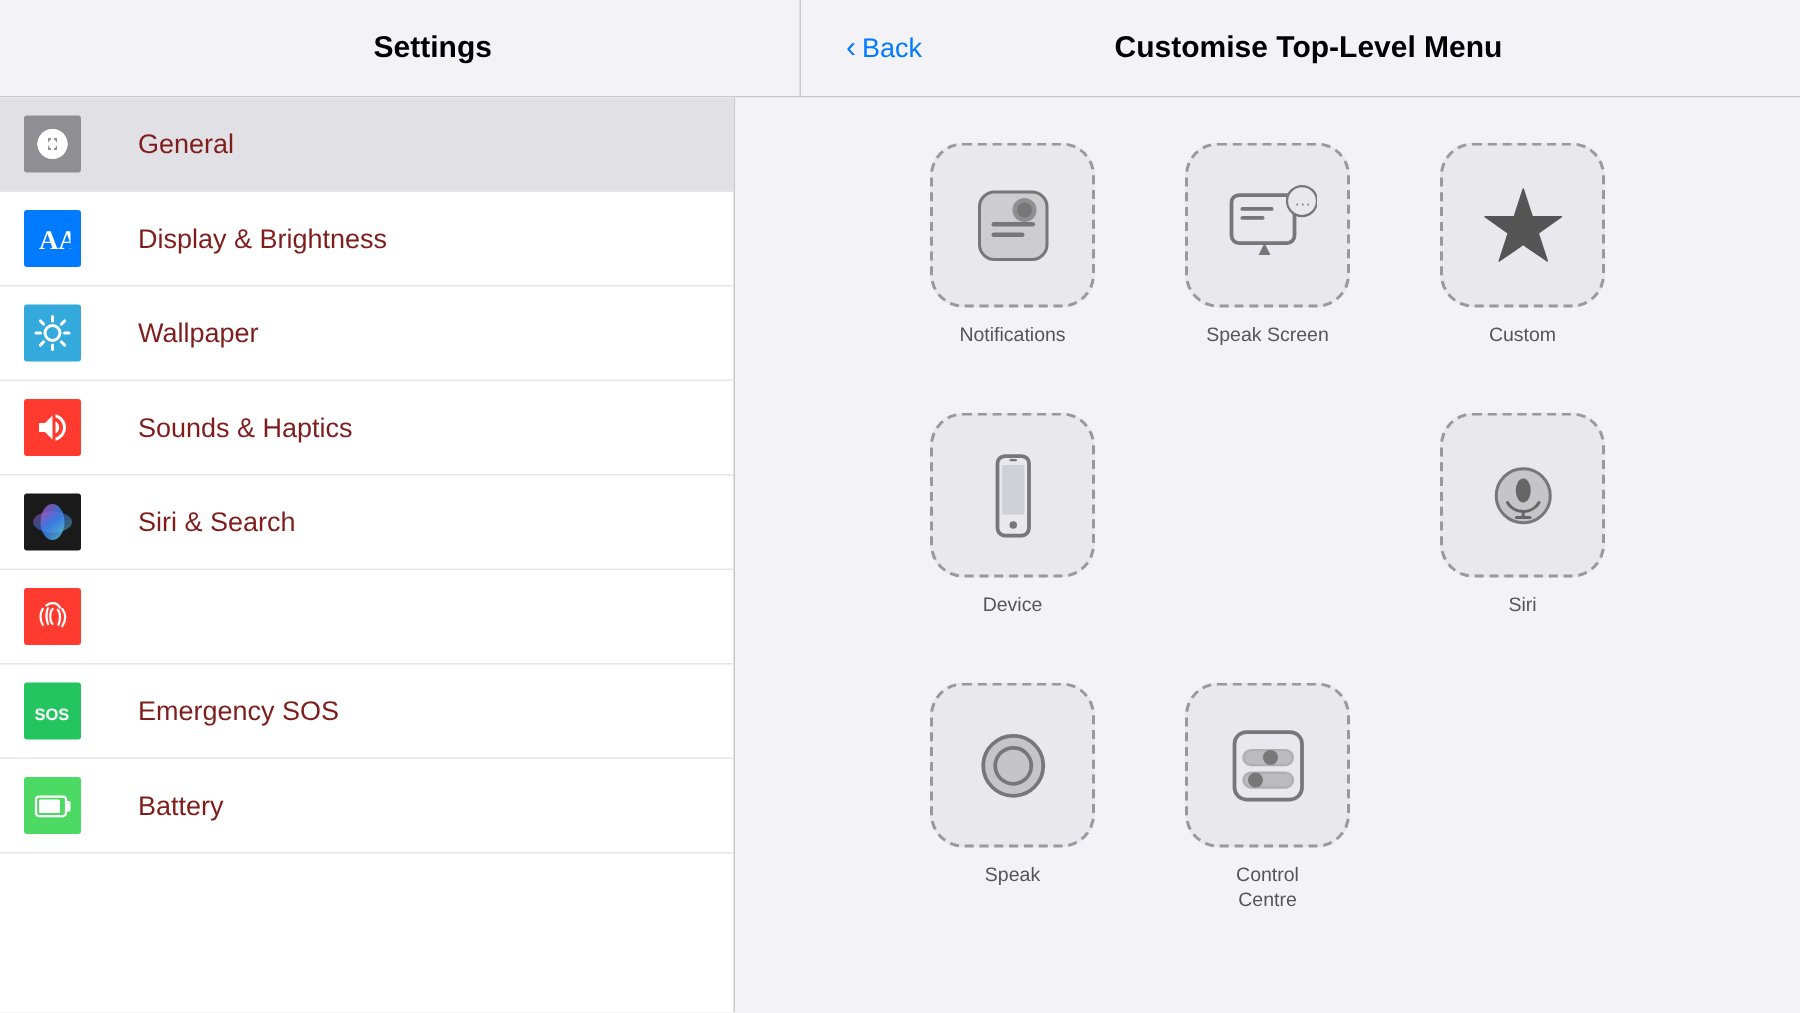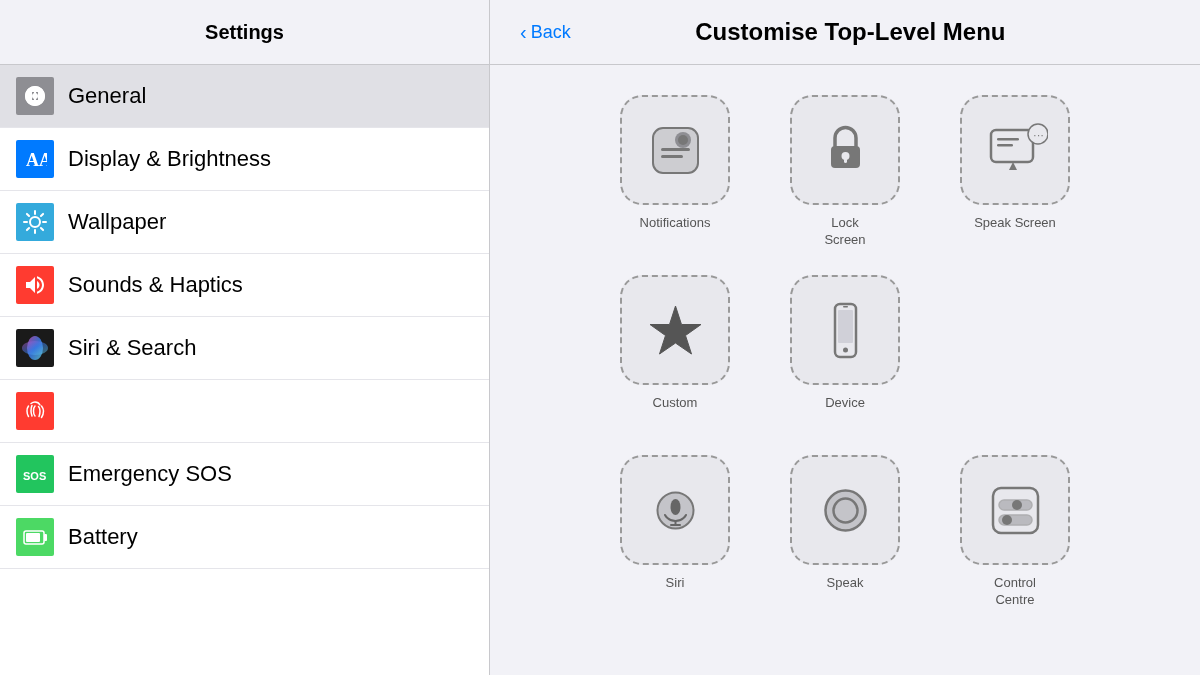--- a/index.html
+++ b/index.html
@@ -20,20 +20,21 @@
       background: #f2f2f7;
       border-bottom: 1px solid #c8c8cc;
     }
 
     .top-bar-left {
       width: 490px;
       display: flex;
       align-items: center;
       justify-content: center;
       border-right: 1px solid #c8c8cc;
+      margin-left: 44px;
     }
 
     .top-bar-left-title {
       font-size: 20px;
       font-weight: 700;
       color: #000;
     }
 
     .top-bar-right {
       flex: 1;
@@ -51,21 +52,21 @@
       cursor: pointer;
       margin-right: 40px;
     }
 
     .back-chevron {
       font-size: 20px;
       color: #007aff;
     }
 
     .top-bar-right-title {
-      font-size: 24px;
+      font-size: 20px;
       font-weight: 700;
       color: #000;
       flex: 1;
       text-align: center;
       padding-right: 80px;
     }
 
     
     .main-content {
       display: flex;
@@ -97,22 +98,23 @@
       width: 38px;
       height: 38px;
       border-radius: 2px;
       display: flex;
       align-items: center;
       justify-content: center;
       flex-shrink: 0;
     }
 
     .sidebar-item-label {
-      font-size: 22px;
-      color: #000000;
+      font-size: 18px;
+      color: #7f1d1d;
+      margin-left: 24px;
     }
 
     
     .right-panel {
       flex: 1;
       background: #f2f2f7;
       padding: 30px 40px;
       display: flex;
       align-items: flex-start;
       justify-content: center;
@@ -281,32 +283,20 @@
             <rect x="10" y="10" width="45" height="45" rx="10" stroke="#777" stroke-width="2" fill="none"></rect>
             <circle cx="40" cy="22" r="8" fill="#8e8e93"></circle>
             <circle cx="40" cy="22" r="5" fill="#777"></circle>
             <rect x="18" y="30" width="29" height="3" rx="1.5" fill="#777"></rect>
             <rect x="18" y="37" width="22" height="3" rx="1.5" fill="#777"></rect>
           </svg>
         </div>
         <span class="grid-label">Notifications</span>
       </div>
 
-      <div class="grid-item">
-        <div class="grid-icon-box">
-          <svg width="65" height="65" viewBox="0 0 65 65" fill="none">
-            <rect x="18" y="28" width="29" height="22" rx="4" fill="#777"></rect>
-            <path d="M22 28v-8a10.5 10.5 0 0121 0v8" stroke="#777" stroke-width="3.5" fill="none" stroke-linecap="round"></path>
-            <circle cx="32.5" cy="38" r="4" fill="#e8e8ed"></circle>
-            <rect x="31" y="40" width="3" height="5" rx="1.5" fill="#e8e8ed"></rect>
-          </svg>
-        </div>
-        <span class="grid-label" style="white-space:pre-line;">Lock
-Screen</span>
-      </div>
 
       <div class="grid-item">
         <div class="grid-icon-box">
           <svg width="65" height="65" viewBox="0 0 65 65" fill="none">
             <rect x="8" y="12" width="42" height="32" rx="5" fill="none" stroke="#777" stroke-width="2.5"></rect>
             <path d="M30 44l4 8h-8l4-8z" fill="#777"></path>
             <circle cx="55" cy="16" r="10" fill="#e8e8ed" stroke="#777" stroke-width="1.5"></circle>
             <text x="50" y="21" font-size="11" fill="#777" font-family="Arial">···</text>
             <rect x="14" y="20" width="22" height="2.5" rx="1.25" fill="#777"></rect>
             <rect x="14" y="26" width="16" height="2.5" rx="1.25" fill="#777"></rect>

